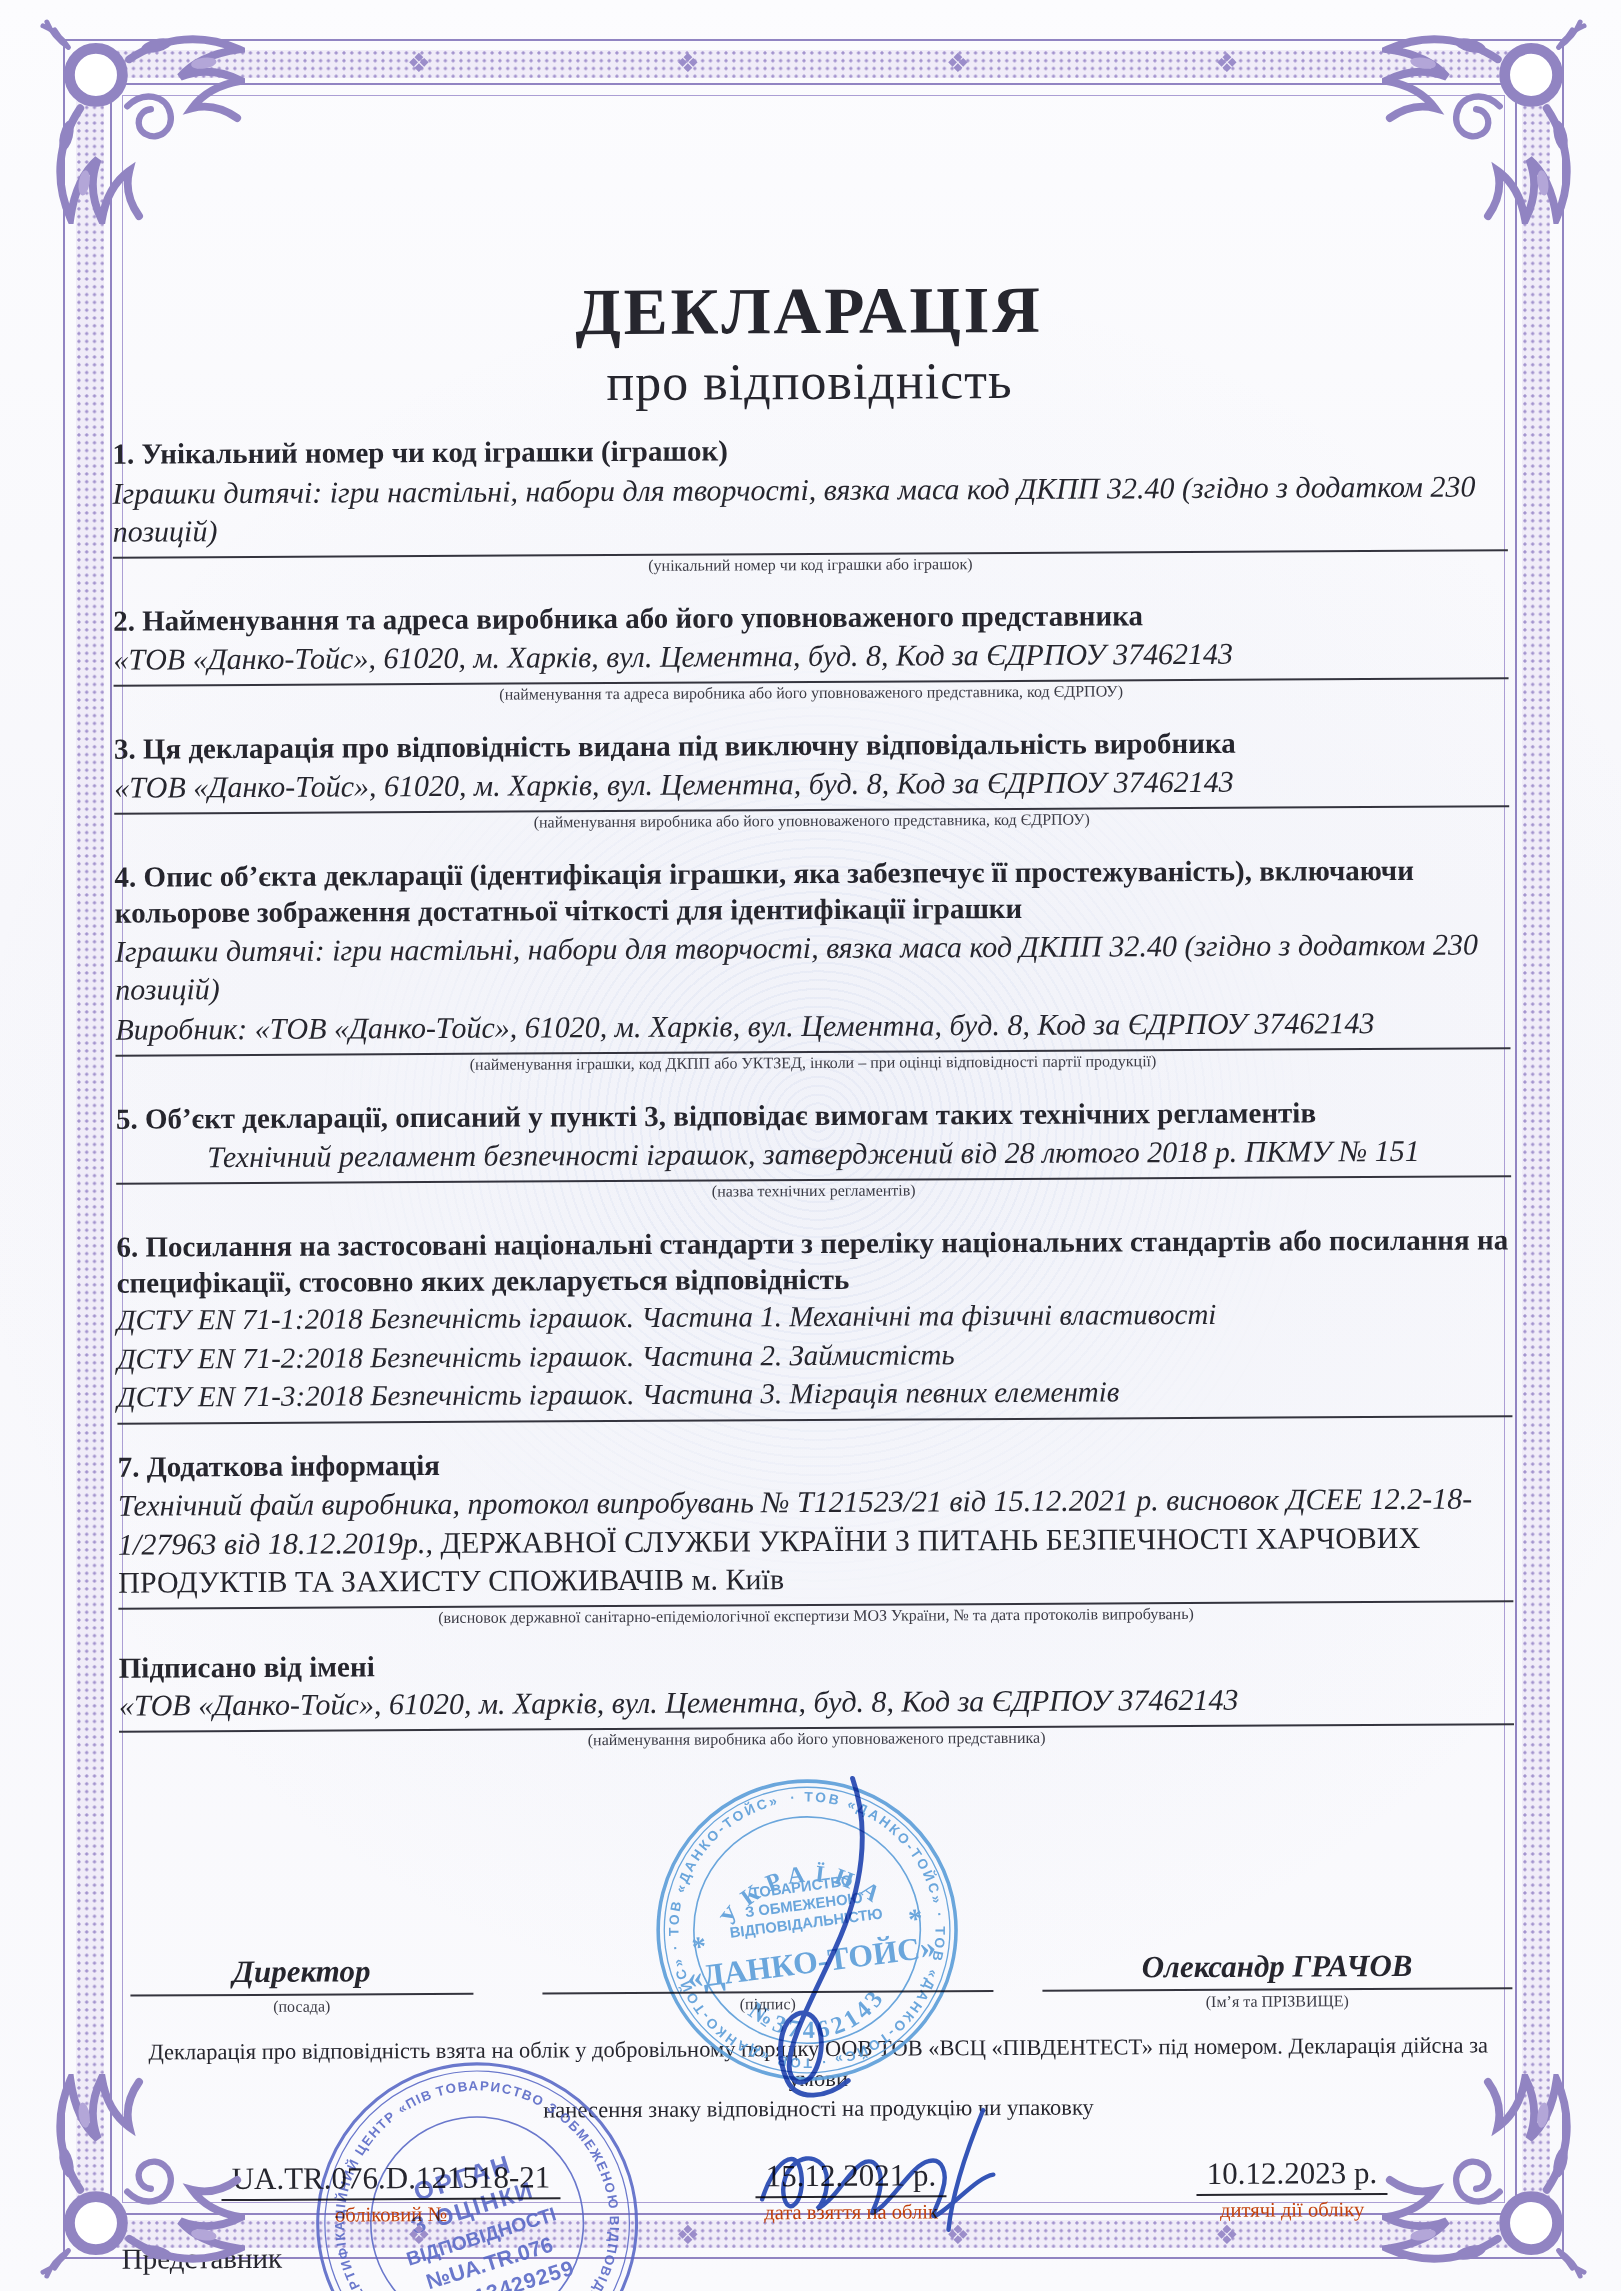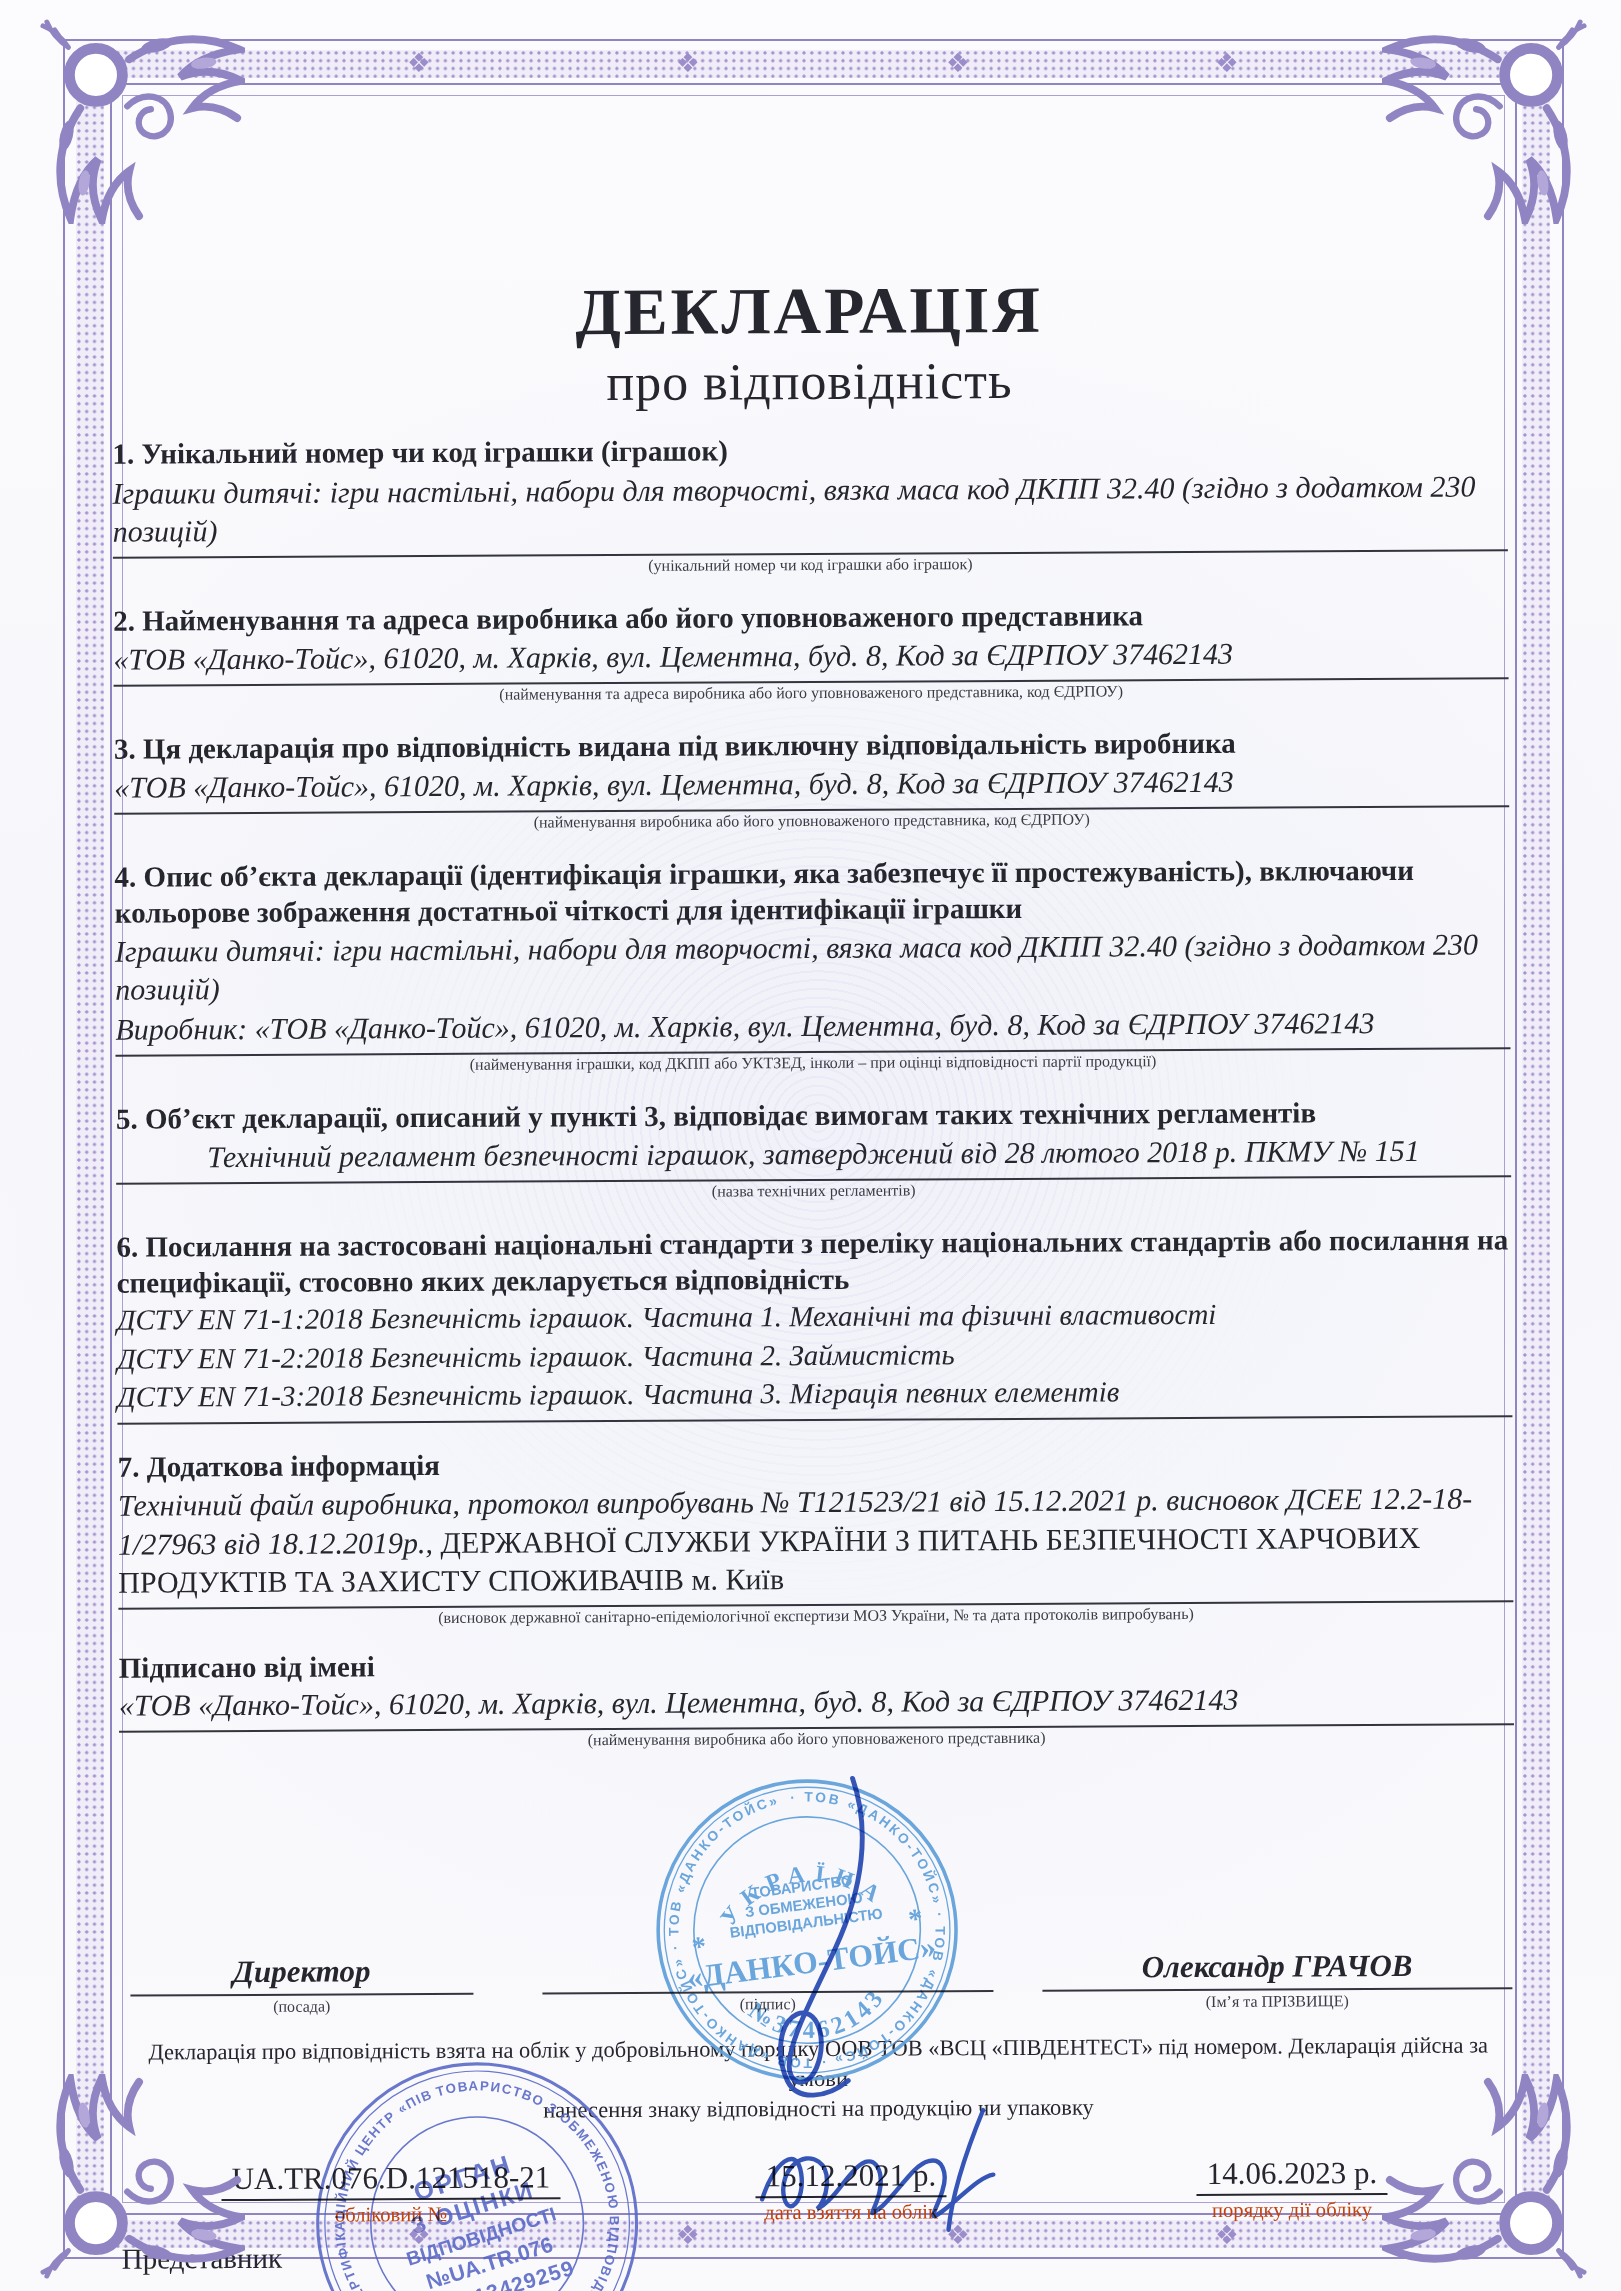--- a/index.html
+++ b/index.html
@@ -288,22 +288,22 @@
     <div class="record-row">
       <div class="rec-col rec-num">
         <span class="val underline">UA.TR.076.D.121518-21</span>
         <span class="cap">обліковий №</span>
       </div>
       <div class="rec-col rec-date">
         <span class="val underline">15.12.2021 р.</span>
         <span class="cap">дата взяття на облік</span>
       </div>
       <div class="rec-col rec-exp">
-        <span class="val underline">14.06.2023 р.</span>
-        <span class="cap">порядку дії обліку</span>
+        <span class="val underline">10.12.2023 р.</span>
+        <span class="cap">дитячі дії обліку</span>
       </div>
     </div>
 
     <div class="rep-row">
       <div class="rep-left">
         <div>Представник</div>
 
       </div>
       <div class="rep-center">
         

